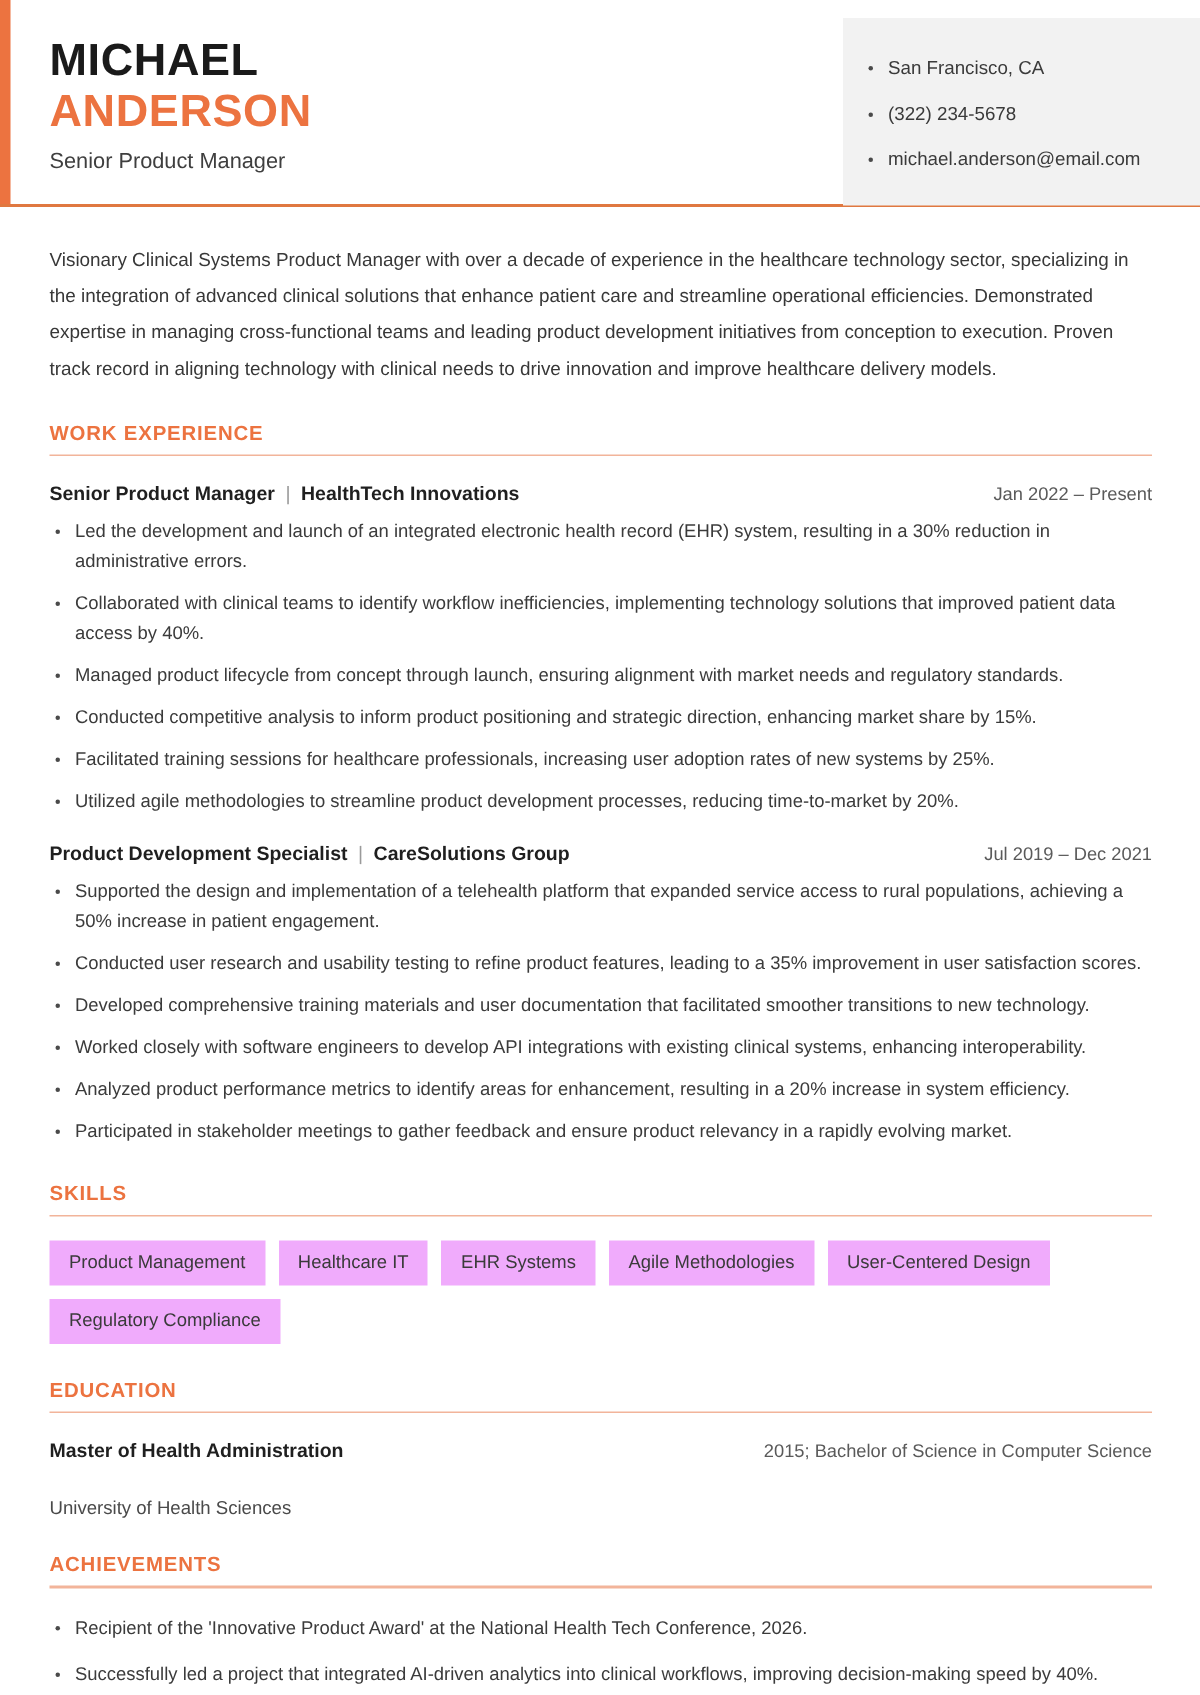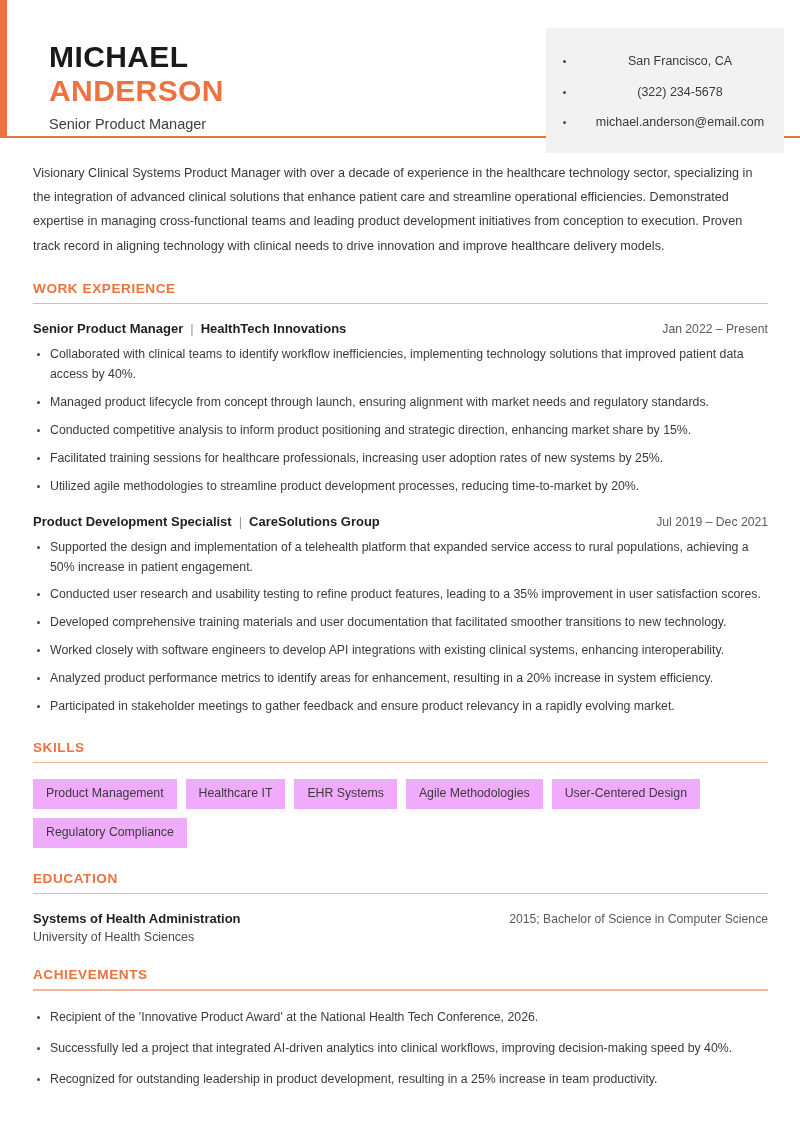--- a/index.html
+++ b/index.html
@@ -22,21 +22,21 @@
     background: #ffffff;
     overflow: hidden;
   }
 
   
   .header {
     position: relative;
     display: flex;
     align-items: flex-start;
     justify-content: space-between;
-    padding: 16px;
+    padding: 0;
     height: 136px;
   }
 
   .header-accent-bar {
     position: absolute;
     left: 0;
     top: 0;
     width: 7px;
     height: 136px;
     background: #ec7340;
@@ -67,21 +67,20 @@
     font-size: 14.5px;
     color: #3f3f3f;
     font-weight: normal;
   }
 
   .header-right {
     width: 238px;
     background: #f2f2f2;
     padding: 26px 0 22px 16px;
     margin-top: 12px;
-    text-align: center;
   }
 
   .contact-list {
     list-style: none;
   }
 
   .contact-item {
     position: relative;
     font-size: 12.5px;
     color: #3a3a3a;
@@ -227,21 +226,21 @@
 
   .edu-degree {
     font-size: 13px;
     font-weight: bold;
     color: #1f1f1f;
   }
 
   .edu-school {
     font-size: 12.4px;
     color: #4a4a4a;
-    margin-top: 4px;
+    margin-top: 24px;
   }
 
   .edu-meta {
     font-size: 12.2px;
     color: #5a5a5a;
     white-space: nowrap;
     padding-left: 12px;
     padding-top: 1px;
   }
 
@@ -284,20 +283,21 @@
       <div class="job">
         <div class="job-head">
           <div class="job-heading">
             <span>Senior Product Manager</span>
             <span class="job-sep">|</span>
             <span>HealthTech Innovations</span>
           </div>
           <div class="job-dates">Jan 2022 – Present</div>
         </div>
         <ul class="bullets">
+          <li class="bullet">Led the development and launch of an integrated electronic health record (EHR) system, resulting in a 30% reduction in administrative errors.</li>
           <li class="bullet">Collaborated with clinical teams to identify workflow inefficiencies, implementing technology solutions that improved patient data access by 40%.</li>
           <li class="bullet">Managed product lifecycle from concept through launch, ensuring alignment with market needs and regulatory standards.</li>
           <li class="bullet">Conducted competitive analysis to inform product positioning and strategic direction, enhancing market share by 15%.</li>
           <li class="bullet">Facilitated training sessions for healthcare professionals, increasing user adoption rates of new systems by 25%.</li>
           <li class="bullet">Utilized agile methodologies to streamline product development processes, reducing time-to-market by 20%.</li>
         </ul>
       </div>
 
       <div class="job">
         <div class="job-head">
@@ -330,21 +330,21 @@
         <span class="chip">User-Centered Design</span>
         <span class="chip">Regulatory Compliance</span>
       </div>
     </div>
 
     <div class="section">
       <div class="section-title">EDUCATION</div>
       <div class="section-rule"></div>
       <div class="edu">
         <div>
-          <div class="edu-degree">Systems of Health Administration</div>
+          <div class="edu-degree">Master of Health Administration</div>
           <div class="edu-school">University of Health Sciences</div>
         </div>
         <div class="edu-meta">2015; Bachelor of Science in Computer Science</div>
       </div>
     </div>
 
     <div class="section achievements">
       <div class="section-title">ACHIEVEMENTS</div>
       <div class="section-rule"></div>
       <ul class="bullets">

